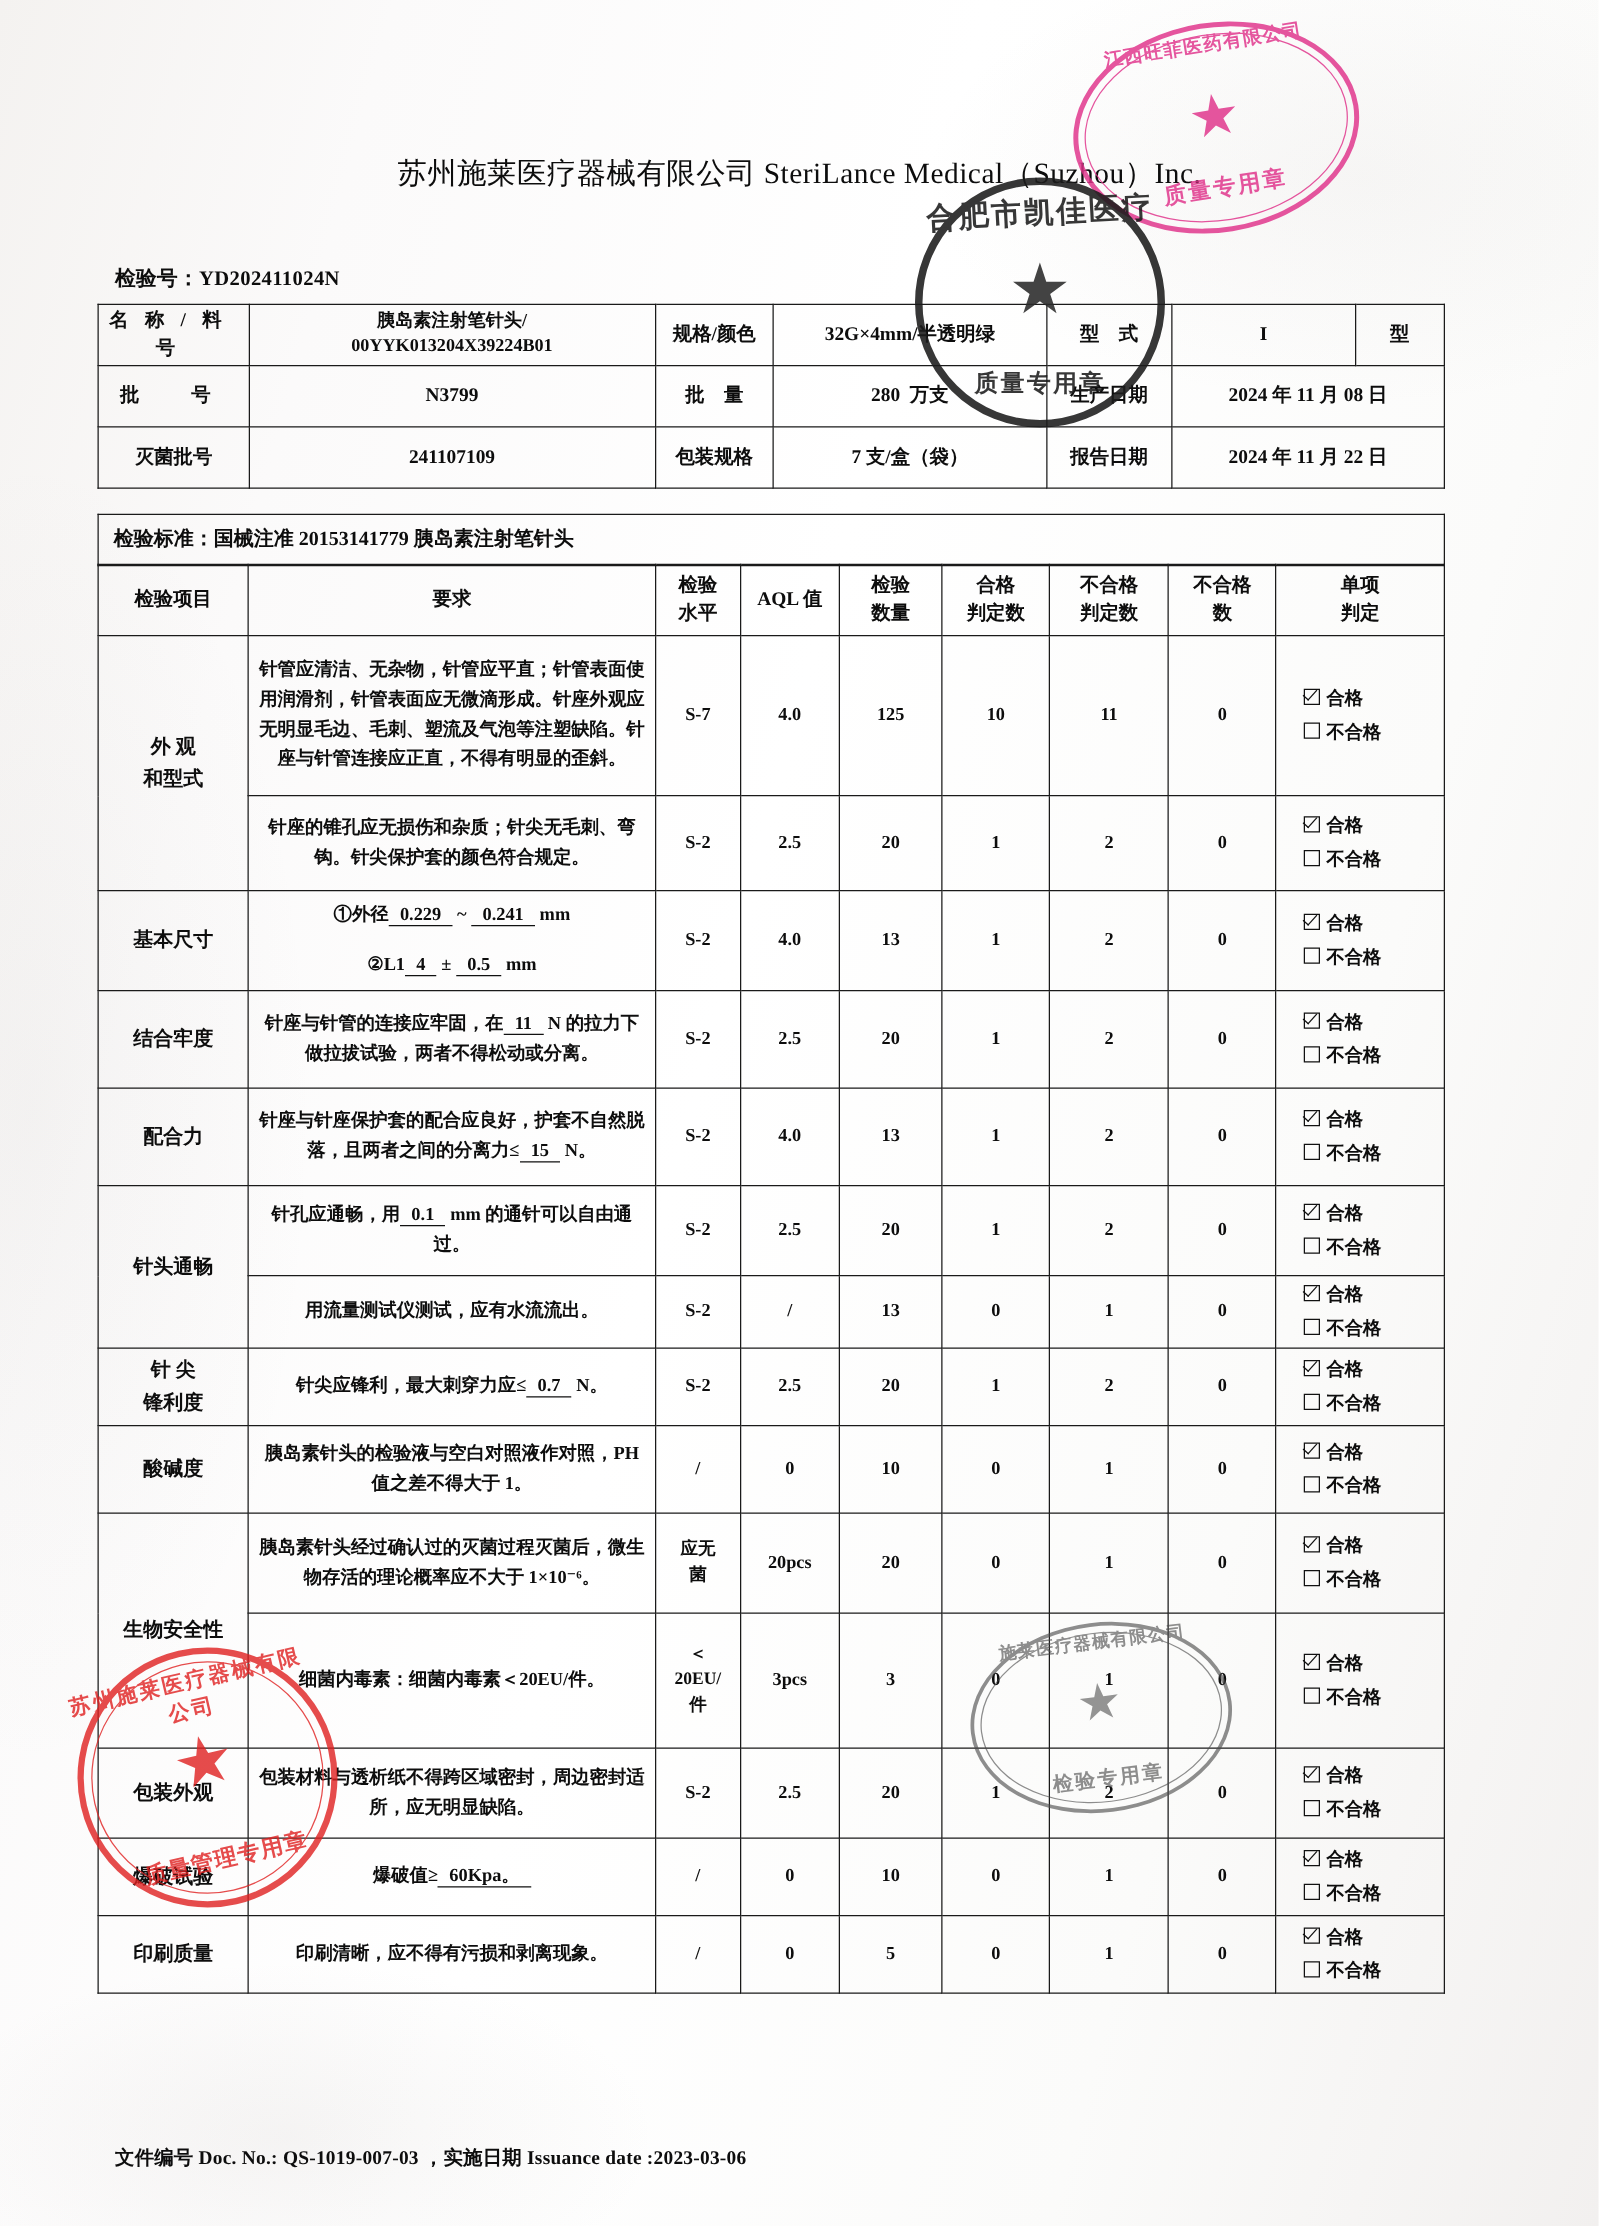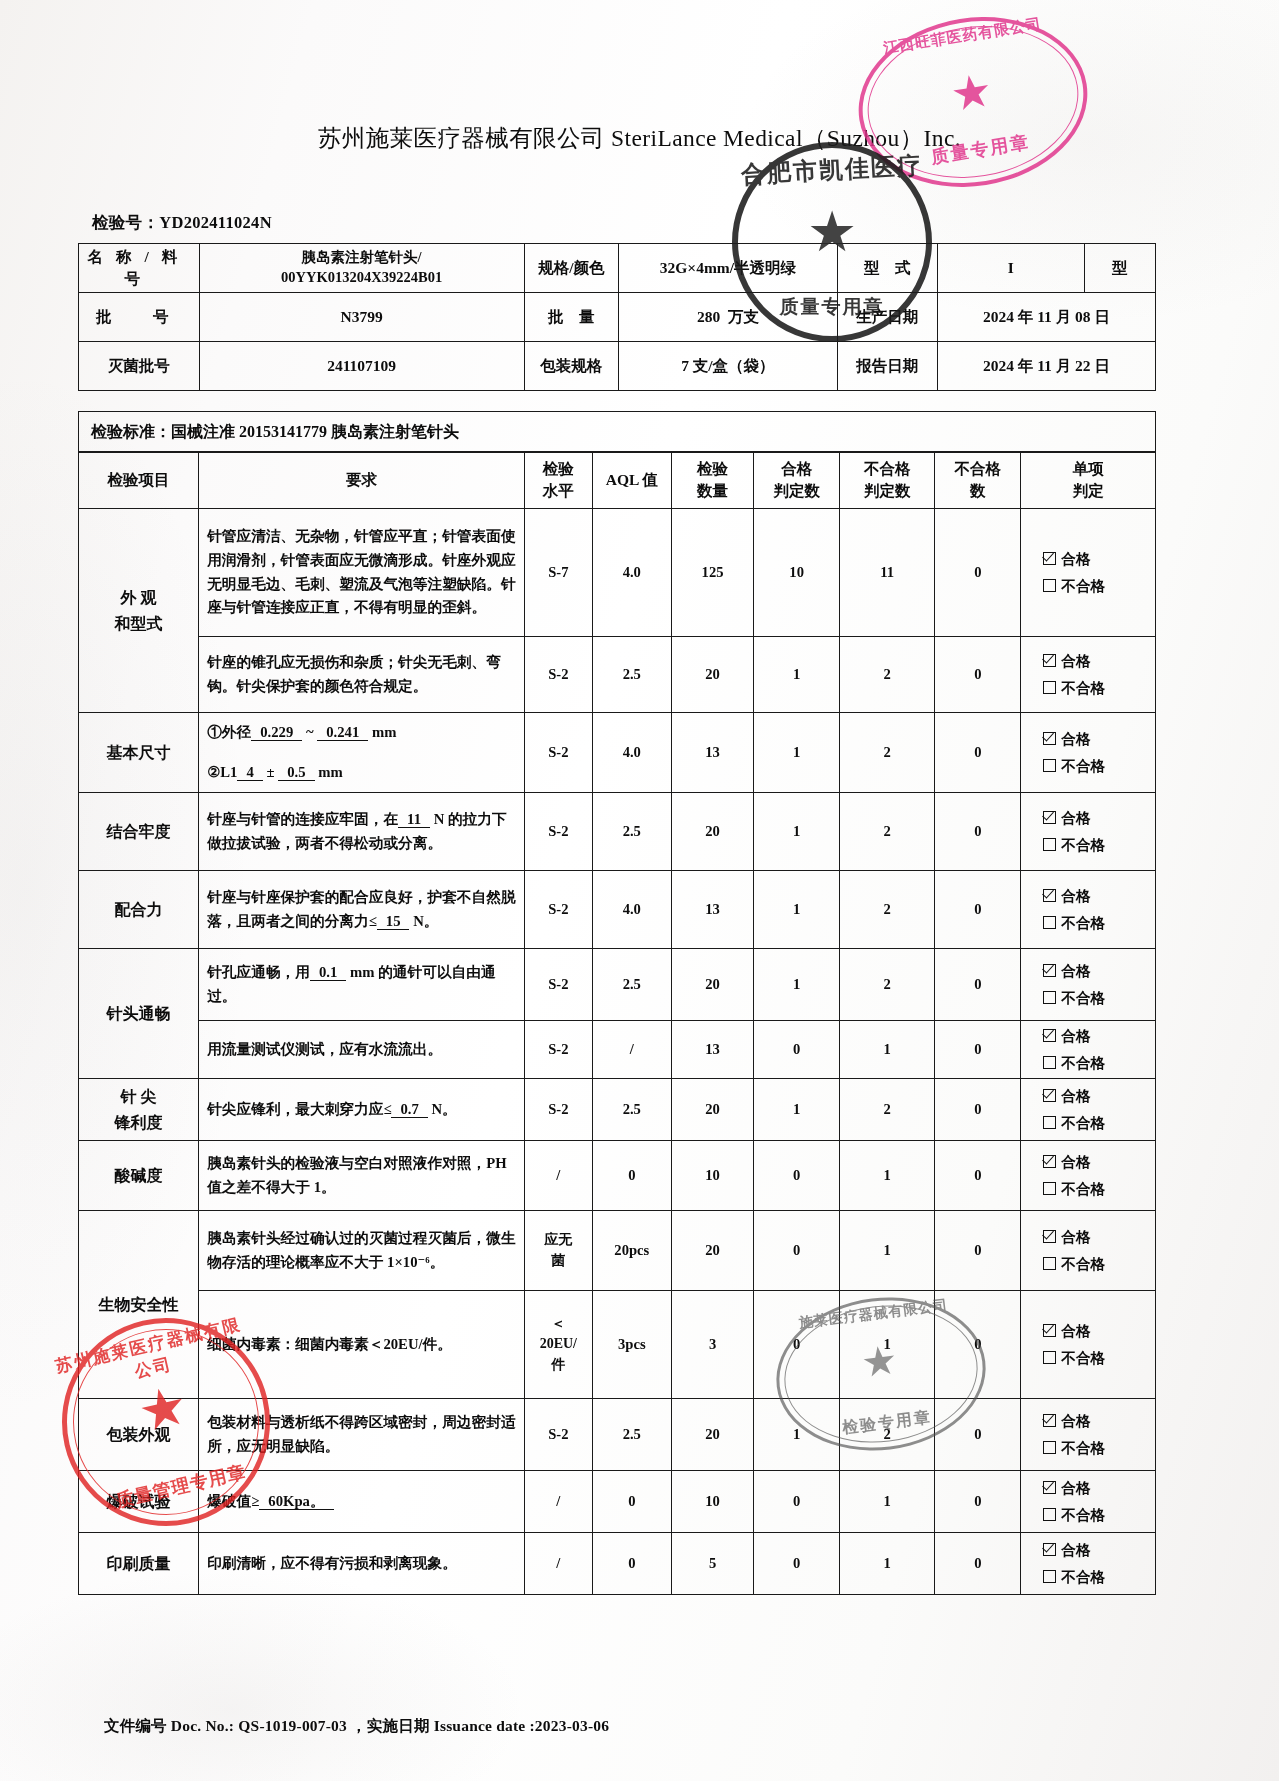--- a/index.html
+++ b/index.html
@@ -51,38 +51,38 @@
   .two-line{line-height:1.35;font-size:14.5px;}
 
   
   #std-table{left:78px;top:411px;width:1078px;}
   #std-table td{height:40px;text-align:left;padding-left:12px;font-size:16px;}
 
   
   #main-table{left:78px;top:451px;width:1078px;}
   #main-table td{font-size:14.6px;}
   #main-table td.req{
-    text-align:left;padding:4px 8px;line-height:1.62;font-size:14.7px;
+    text-align:center;padding:4px 8px;line-height:1.62;font-size:14.7px;
   }
   #main-table td.item{font-size:16px;line-height:1.6;}
   .verdict{
     text-align:left;padding-left:22px;line-height:1.85;font-size:14.6px;
   }
   .verdict span{white-space:nowrap;display:block;}
   .bx{display:inline-block;width:11px;height:11px;border:1.3px solid #111;
       margin-right:5px;position:relative;top:1px;}
   .bx.chk::after{
     content:"";position:absolute;left:1px;top:-3px;width:5px;height:10px;
     border-right:1.6px solid #111;border-bottom:1.6px solid #111;
     transform:rotate(42deg);
   }
   u.fill{ text-decoration:none;border-bottom:1.5px solid #111;padding:0 9px;}
 
   .footer{
-    position:absolute;left:104px;top:1716px;font-size:15.5px;font-weight:bold;
+    position:absolute;left:92px;top:1716px;font-size:15.5px;font-weight:bold;
     letter-spacing:.2px;
   }
 
   
   .stamp{position:absolute;pointer-events:none;}
   .stamp-ring{
     position:absolute;border-radius:50%;
     box-sizing:border-box;
   }
   .star{position:absolute;}

